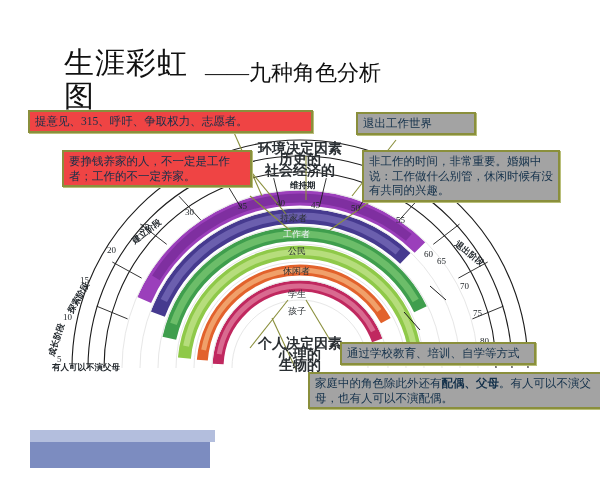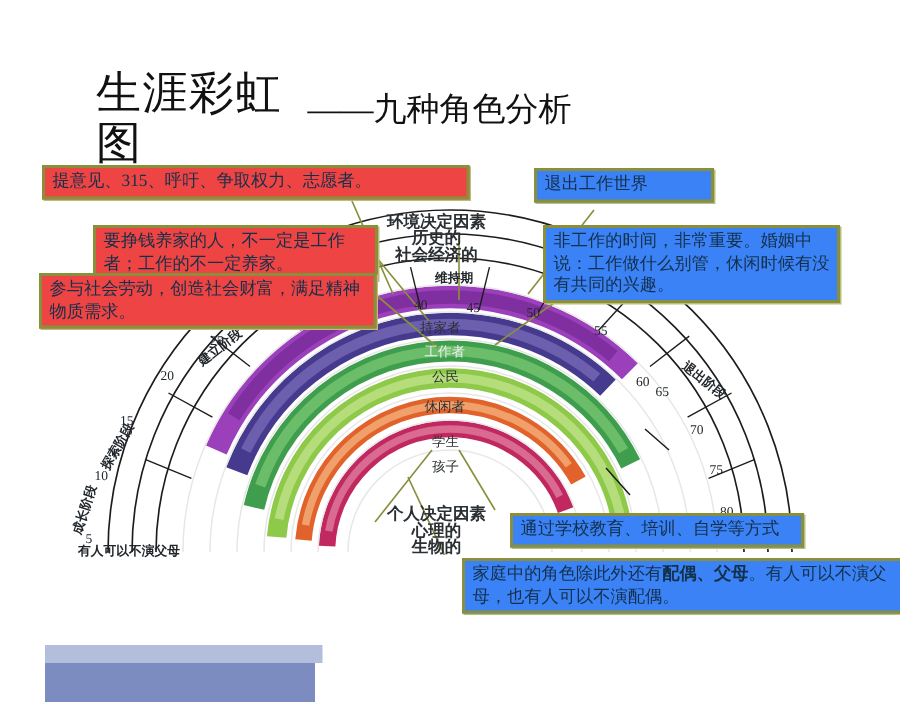--- a/index.html
+++ b/index.html
@@ -19,21 +19,21 @@
   }
   .subtitle{
     position:absolute;left:205px;top:58px;
     font-size:22px;color:#111;white-space:nowrap;
     font-family:"Liberation Serif","DejaVu Serif",serif;
   }
 
   
   .callout{
     position:absolute;
-    background:#3b82f6;
+    background:#a3a3a3;
     border:2px solid #8a8f3c;
     box-shadow:1px 1px 0 #b9bf7a;
     color:#13304a;
     font-size:11.5px;
     line-height:14.5px;
     padding:2px 5px;
     box-sizing:border-box;
     font-family:"Liberation Serif","DejaVu Serif",serif;
   }
   .callout.mint{background:#ef4444;}
@@ -50,21 +50,21 @@
   .alabel.rot-d{transform:rotate(38deg);}
   .tick{
     position:absolute;font-size:9px;color:#23282c;white-space:nowrap;
     font-family:"Liberation Serif","DejaVu Serif",serif;
   }
   .ringlabel{
     position:absolute;font-size:9px;color:#2a2f33;white-space:nowrap;
     text-align:center;font-family:"Liberation Serif","DejaVu Serif",serif;
   }
   .factor{
-    position:absolute;font-size:11px;color:#2a2f33;white-space:nowrap;
+    position:absolute;font-size:14px;color:#2a2f33;white-space:nowrap;
     text-align:center;line-height:11px;font-weight:700;
     font-family:"Liberation Serif","DejaVu Serif",serif;
   }
 
   
   .wm-band{position:absolute;left:30px;top:430px;width:185px;height:12px;background:#b3bedd;}
   .wm-band2{position:absolute;left:30px;top:442px;width:180px;height:26px;background:#7c8cc0;}
   .wm-text{
     position:absolute;left:40px;top:444px;
     font-family:"Liberation Sans","DejaVu Sans",sans-serif;
@@ -196,21 +196,20 @@
   <div class="factor" style="left:258px;top:338px;">
     <span>个人决定因素</span><br>
     <span>心理的</span><br>
     <span>生物的</span>
   </div>
 
   <div class="callout mint" style="left:28px;top:110px;width:285px;">提意见、315、呼吁、争取权力、志愿者。</div>
 
   <div class="callout mint" style="left:62px;top:150px;width:190px;">要挣钱养家的人，不一定是工作者；工作的不一定养家。</div>
 
-  <div class="callout mint" style="left:26px;top:182px;width:225px;">参与社会劳动，创造社会财富，满足精神物质需求。</div>
 
   <div class="callout" style="left:356px;top:112px;width:120px;">退出工作世界</div>
 
   <div class="callout" style="left:362px;top:150px;width:198px;">非工作的时间，非常重要。婚姻中说：工作做什么别管，休闲时候有没有共同的兴趣。</div>
 
   <div class="callout" style="left:340px;top:342px;width:196px;">通过学校教育、培训、自学等方式</div>
 
   <div class="callout" style="left:308px;top:372px;width:306px;">
     <span>家庭中的角色除此外还有<b>配偶、父母</b>。有人可以不演父母，也有人可以不演配偶。</span>
   </div>

